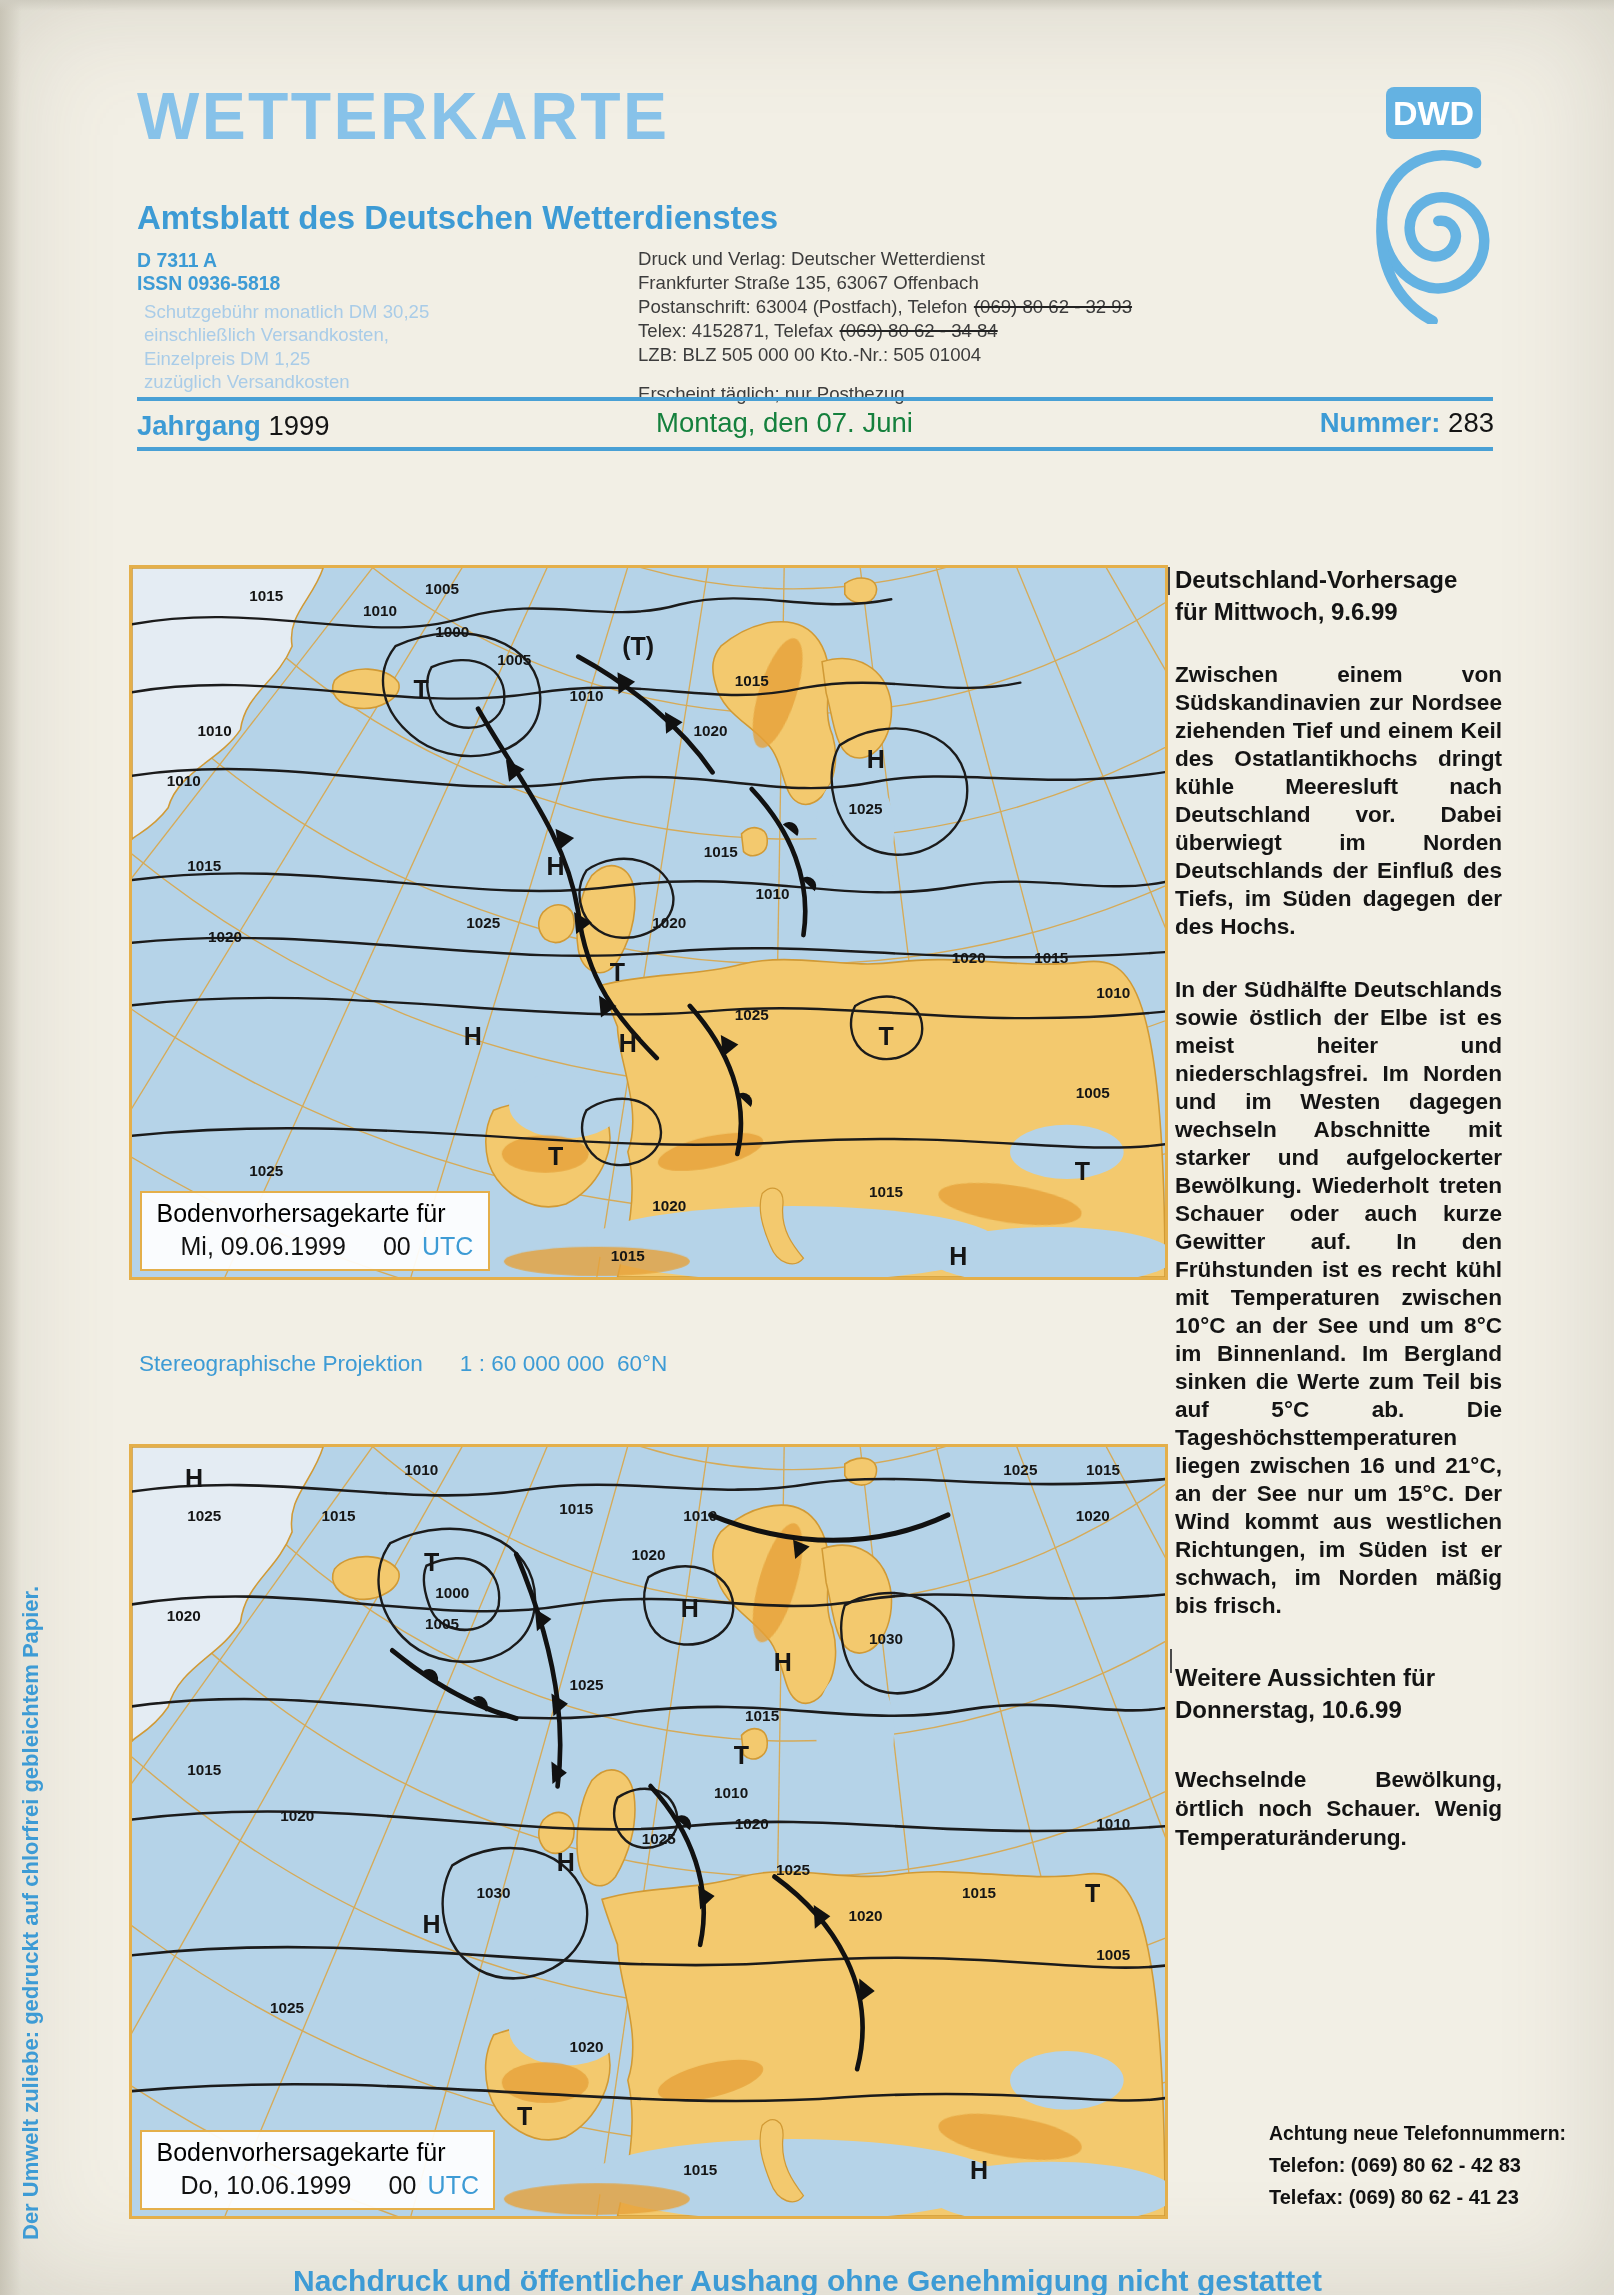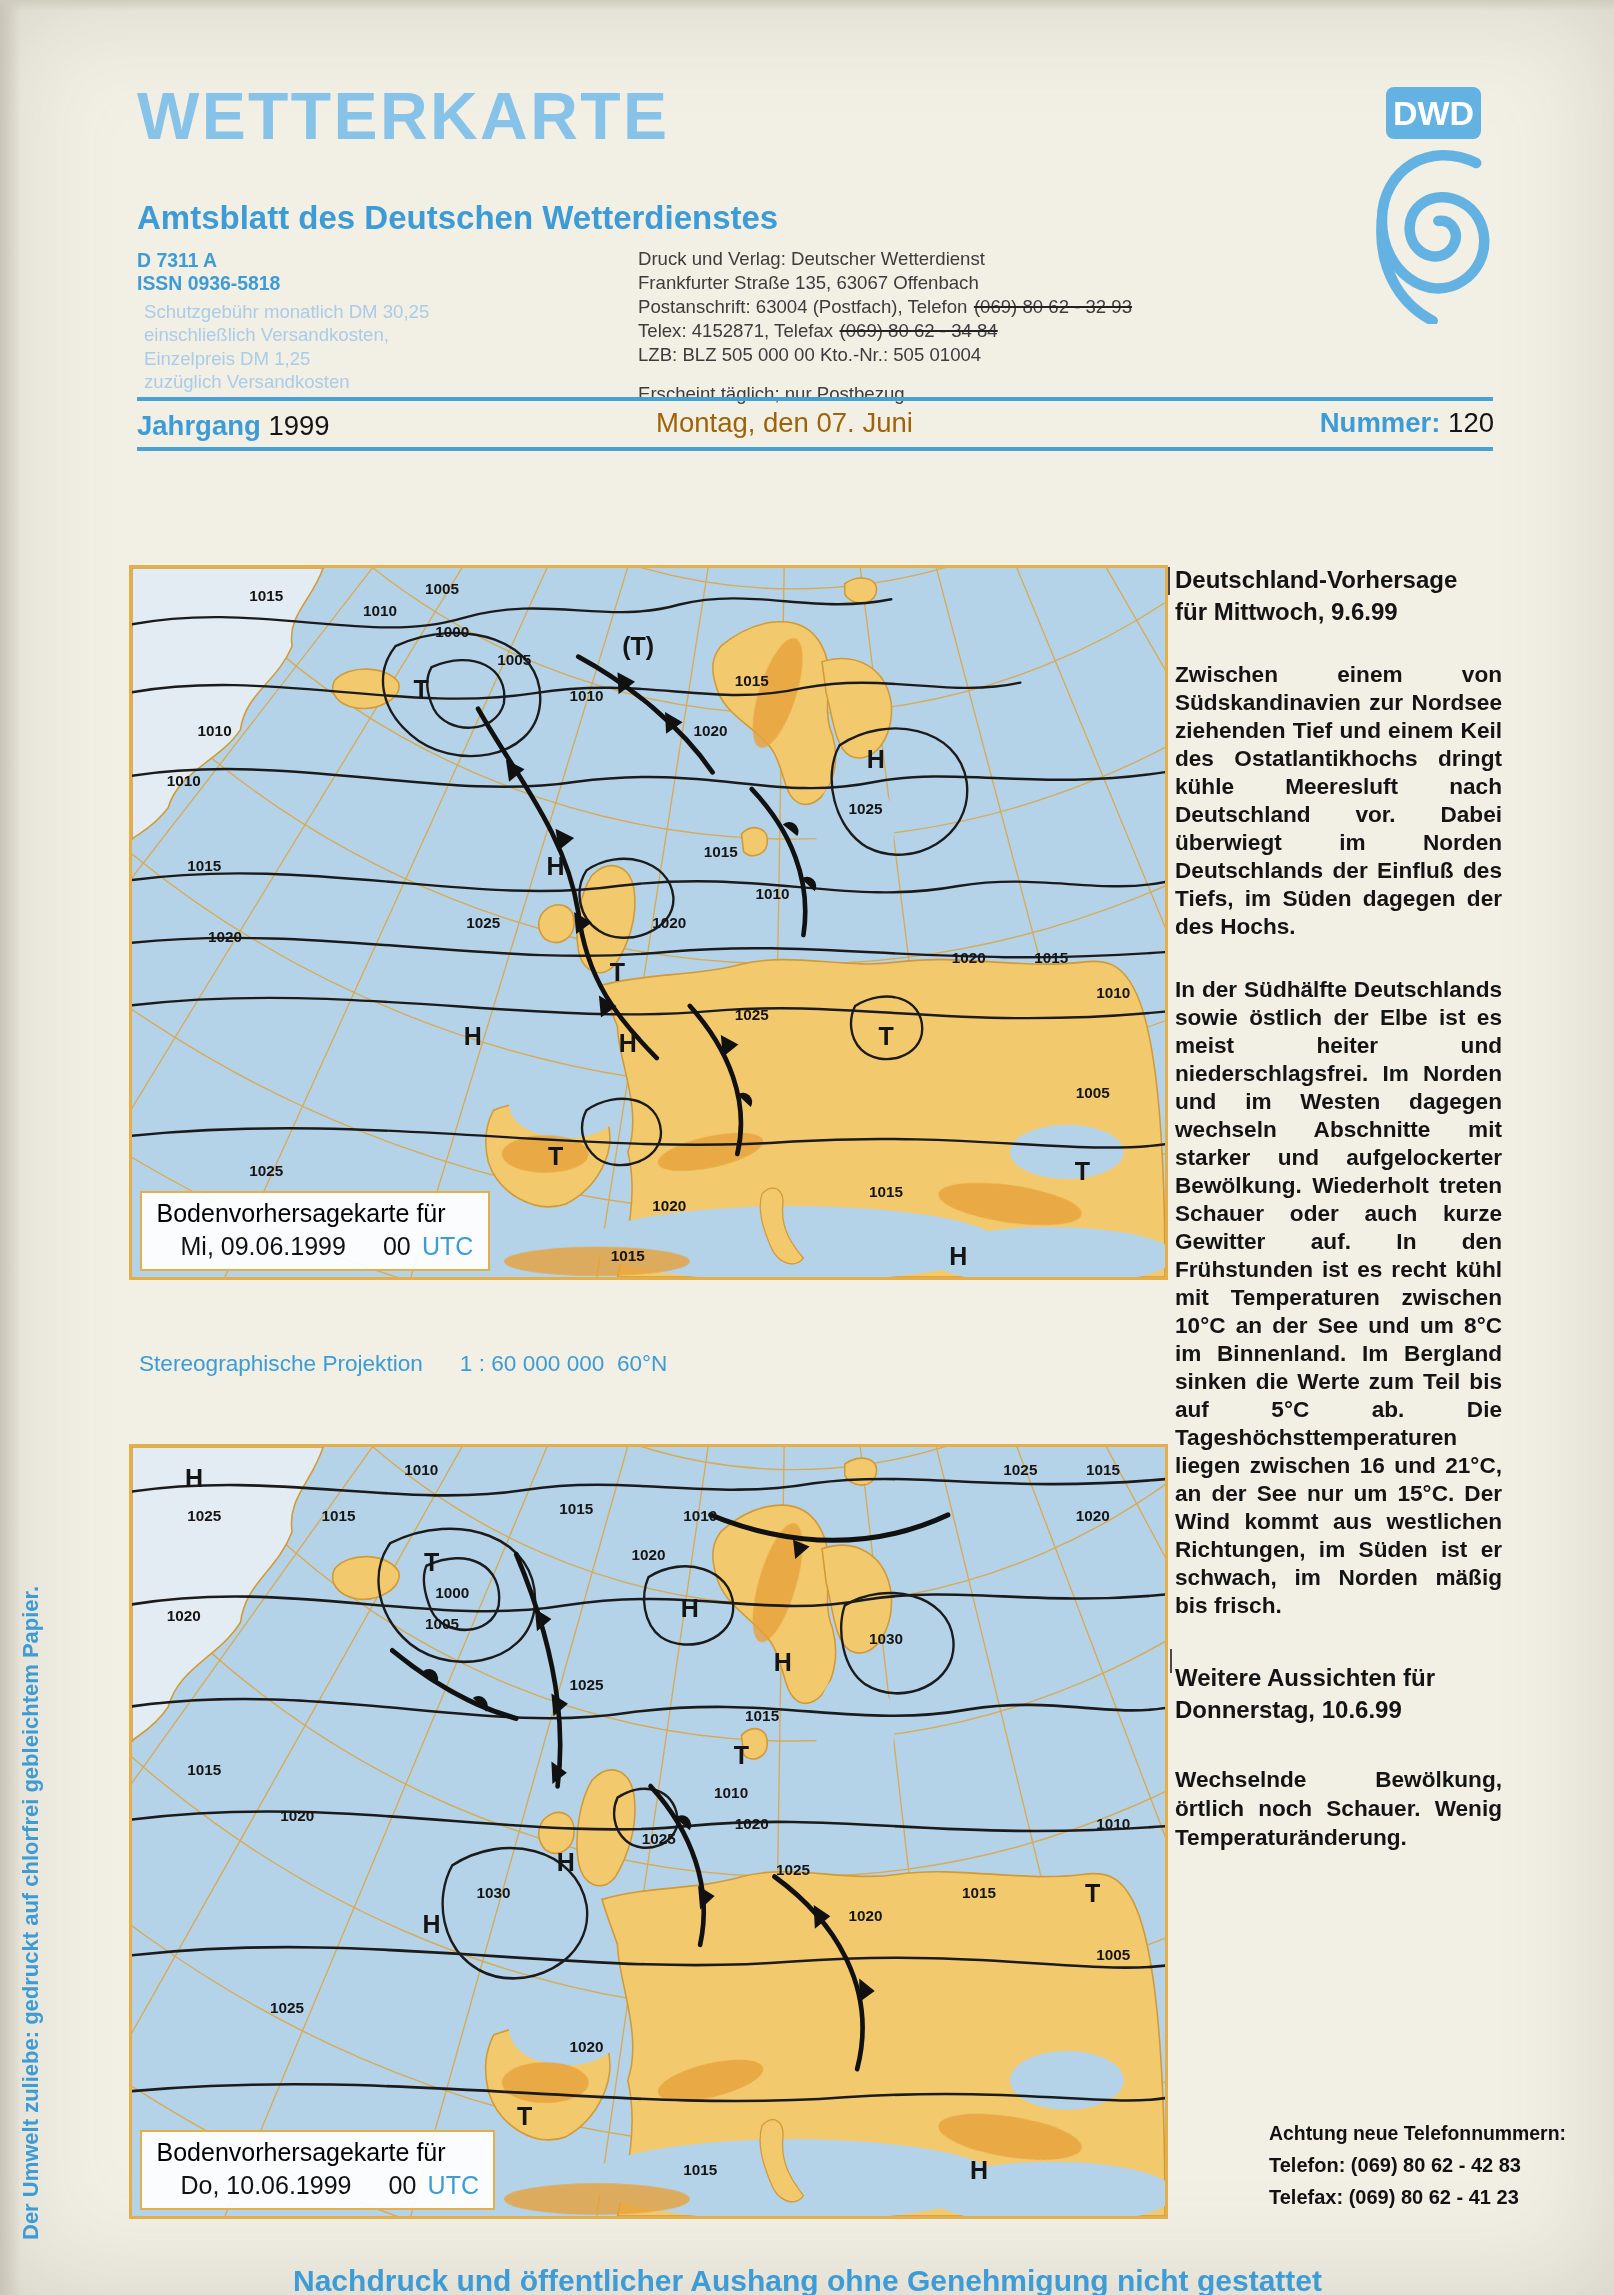--- a/index.html
+++ b/index.html
@@ -18,21 +18,21 @@
   .code-block{position:absolute;left:137px;top:249px;line-height:23.4px;}
   .code-line{font-size:19.4px;font-weight:bold;color:#3d9bd5;}
   .price-block{position:absolute;left:144px;top:300px;line-height:23.4px;}
   .price-line{font-size:18.6px;color:#a9cce8;}
   .pub-block{position:absolute;left:638px;top:247px;line-height:24px;color:#3c3c3c;font-size:18.6px;}
   .pub-note{margin-top:14.5px;}
   .struck{text-decoration:line-through;text-decoration-thickness:2.4px;text-decoration-color:#222;margin-left:6.5px;}
   .rule{position:absolute;left:137px;width:1356px;height:4px;background:#49a0d5;}
   .rule1{top:397px;} .rule2{top:447px;}
   .issue-vol{position:absolute;left:137px;top:410px;font-size:27.5px;color:#141414;}
-  .issue-date{position:absolute;left:656px;top:407px;font-size:27.5px;color:#a16207;}
+  .issue-date{position:absolute;left:656px;top:407px;font-size:27.5px;color:#15803d;}
   .issue-num{position:absolute;right:121px;top:407px;font-size:27.5px;color:#141414;}
   .blue-label{color:#3d9bd5;font-weight:bold;}
 
   
   .logo{position:absolute;left:1373px;top:87px;width:121px;height:242px;}
   .logo-tag{width:95px;height:52px;margin-left:13px;background:#64b2e2;border-radius:8px;
         color:#fff;font-size:34px;font-weight:bold;display:flex;align-items:center;justify-content:center;}
   .logo svg{display:block;margin-top:3.2px;}
 
   
@@ -111,21 +111,21 @@
   </div>
 
   <div class="rule rule1"></div>
   <div class="issue-vol">
     <span class="blue-label">Jahrgang</span>
     <span>1999</span>
   </div>
   <div class="issue-date">Montag, den 07. Juni</div>
   <div class="issue-num">
     <span class="blue-label">Nummer:</span>
-    <span>120</span>
+    <span>283</span>
   </div>
   <div class="rule rule2"></div>
 
   <section class="map map1">
     <svg class="chart" viewBox="0 0 1000 680" preserveAspectRatio="none">
       <defs>
         <g id="map-base">
           <rect width="1000" height="680" fill="#b5d3e8"></rect>
           <g stroke="#dca43f" stroke-width="1.3" fill="none" opacity="0.85">
             <line x1="640" y1="-520" x2="-500" y2="680"></line>

